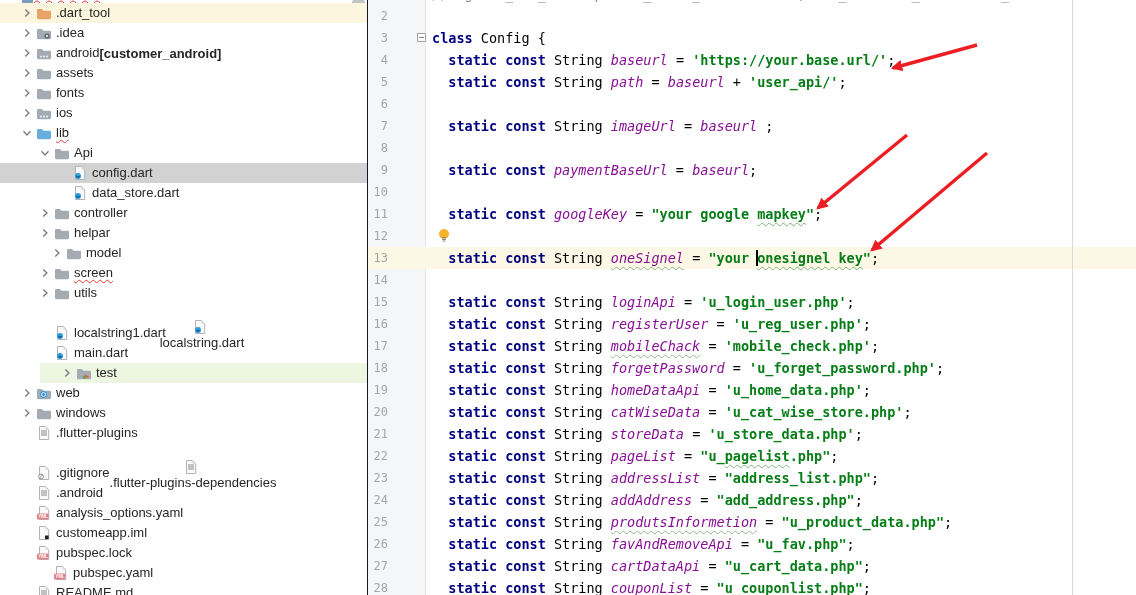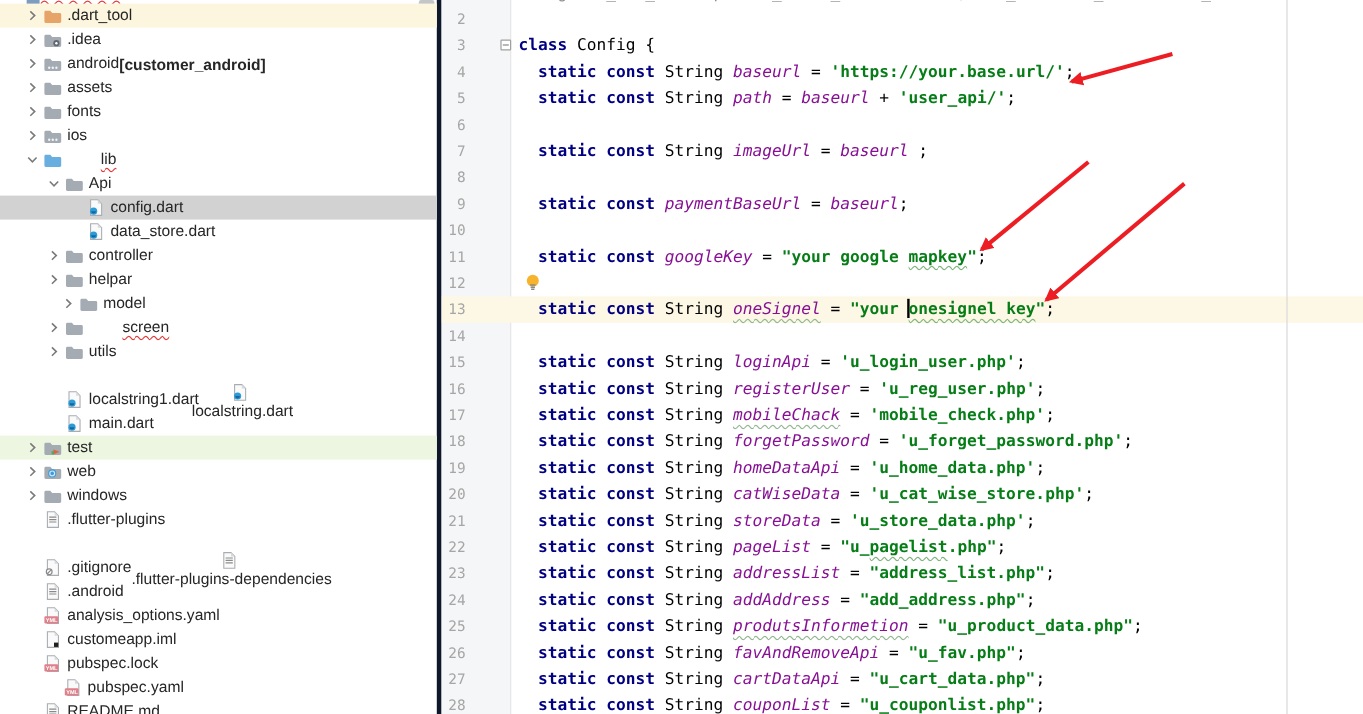--- a/index.html
+++ b/index.html
@@ -2,31 +2,31 @@
 <html><head>
 <meta charset="utf-8">
 <style>
   * { margin:0; padding:0; box-sizing:border-box; }
   html,body { width:1136px; height:595px; overflow:hidden; background:#fff;
     font-family:"Liberation Sans", sans-serif; }
   .app { position:relative; width:1136px; height:595px; background:#fff; }
 
   
   .tree { position:absolute; left:0; top:0; width:368px; height:595px;
-    background:#fff; border-right:4px solid #0f172a; overflow:hidden; }
+    background:#fff; border-right:1px solid #0f172a; overflow:hidden; }
   .tree-rows { position:absolute; left:0; top:3px; width:100%; }
   .trow { display:flex; align-items:center; height:20px; width:368px;
     font-size:13px; color:#262626; white-space:nowrap; cursor:default; }
   .trow.bg-cream { background:#fcf6de; }
   .trow.bg-selected { background:#d2d2d2; }
-  .trow.bg-green { background:#edf6e0; }
+  .trow.bg-green { background:#edf6e0;margin-left:40px; }
   .chev { width:18px; height:16px; display:flex; align-items:center; justify-content:center; flex:none; }
   .ticon { width:16px; height:16px; margin-right:4px; flex:none; position:relative; }
   .tlabel { line-height:16px; }
-  .tlabel.sq { text-decoration:underline wavy #e23c3c 1px; text-underline-offset:2px;margin-left:28px; }
+  .tlabel.sq { text-decoration:underline wavy #e23c3c 1px; text-underline-offset:2px; }
   .tsuffix { font-weight:bold; }
   .tree-partial-root { position:absolute; left:0; top:0; width:368px; height:6px; overflow:hidden; }
   .tree-scrollthumb { position:absolute; right:2px; top:0; width:13px; height:8px; background:#c2c6c9; border-radius:2px; }
 
   
   .editor { position:absolute; left:368px; top:0; width:768px; height:595px; background:#fff; overflow:hidden; }
   .gutter-bg { position:absolute; left:0; top:0; width:58px; height:595px; background:#f5f6f7; border-right:1px solid #e7e7e7; }
   .active-line { position:absolute; left:0; width:768px; height:22px; background:#fcf8e5; }
   .margin-guide { position:absolute; top:0; width:1px; height:595px; background:#d9d9d9; }
   .gutter-nums { position:absolute; left:0; top:-17px; width:20px; text-align:right;

